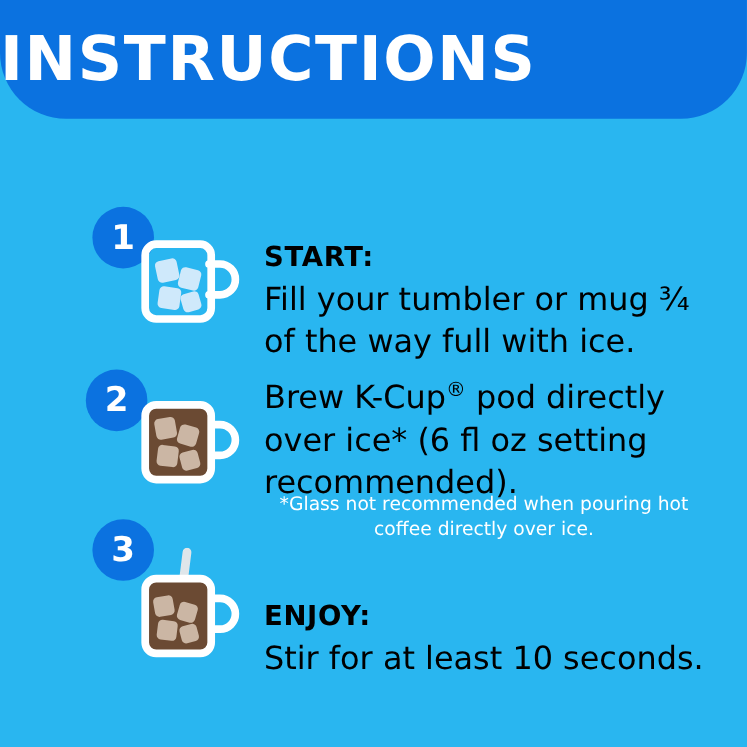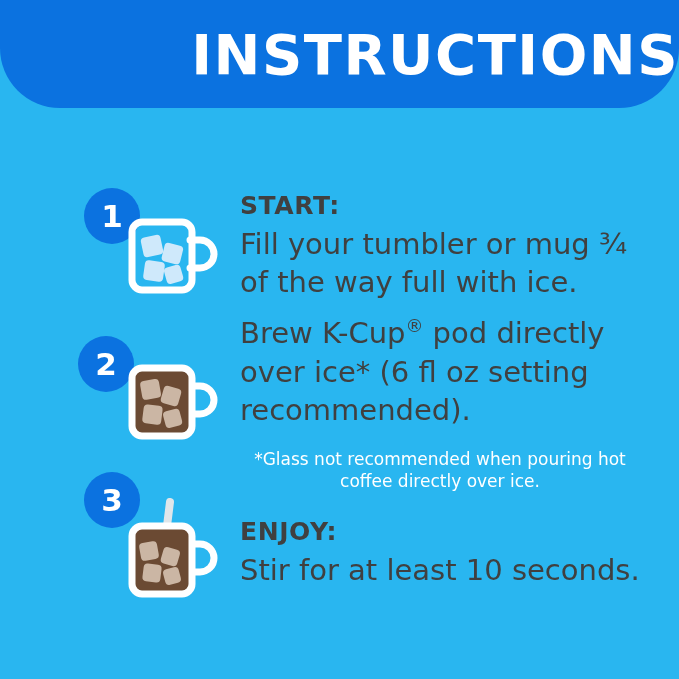--- a/index.html
+++ b/index.html
@@ -30,21 +30,21 @@
     height: 108px;
     background: #0b72e0;
     border-bottom-left-radius: 60px;
     border-bottom-right-radius: 60px;
   }
   .header-title {
     position: absolute;
     left: 0;
     top: 22px;
     width: 679px;
-    text-align: right;
+    text-align: left;
     color: #ffffff;
     font-size: 56px;
     font-weight: 800;
     letter-spacing: 1.5px;
     font-family: "DejaVu Sans", sans-serif;
   }
   .badge {
     position: absolute;
     width: 56px;
     height: 56px;
@@ -56,21 +56,22 @@
     display: flex;
     align-items: center;
     justify-content: center;
     font-family: "DejaVu Sans", sans-serif;
   }
   .mug-wrap {
     position: absolute;
   }
   .text-col {
     position: absolute;
-    color: #404040;
+    color: #000000;
+    margin-top: 28px;
   }
   .step-head {
     font-size: 25px;
     font-weight: 800;
     letter-spacing: 0.6px;
     font-family: "DejaVu Sans", sans-serif;
     margin: 0 0 4px 0;
     line-height: 1.15;
   }
   .step-body {

